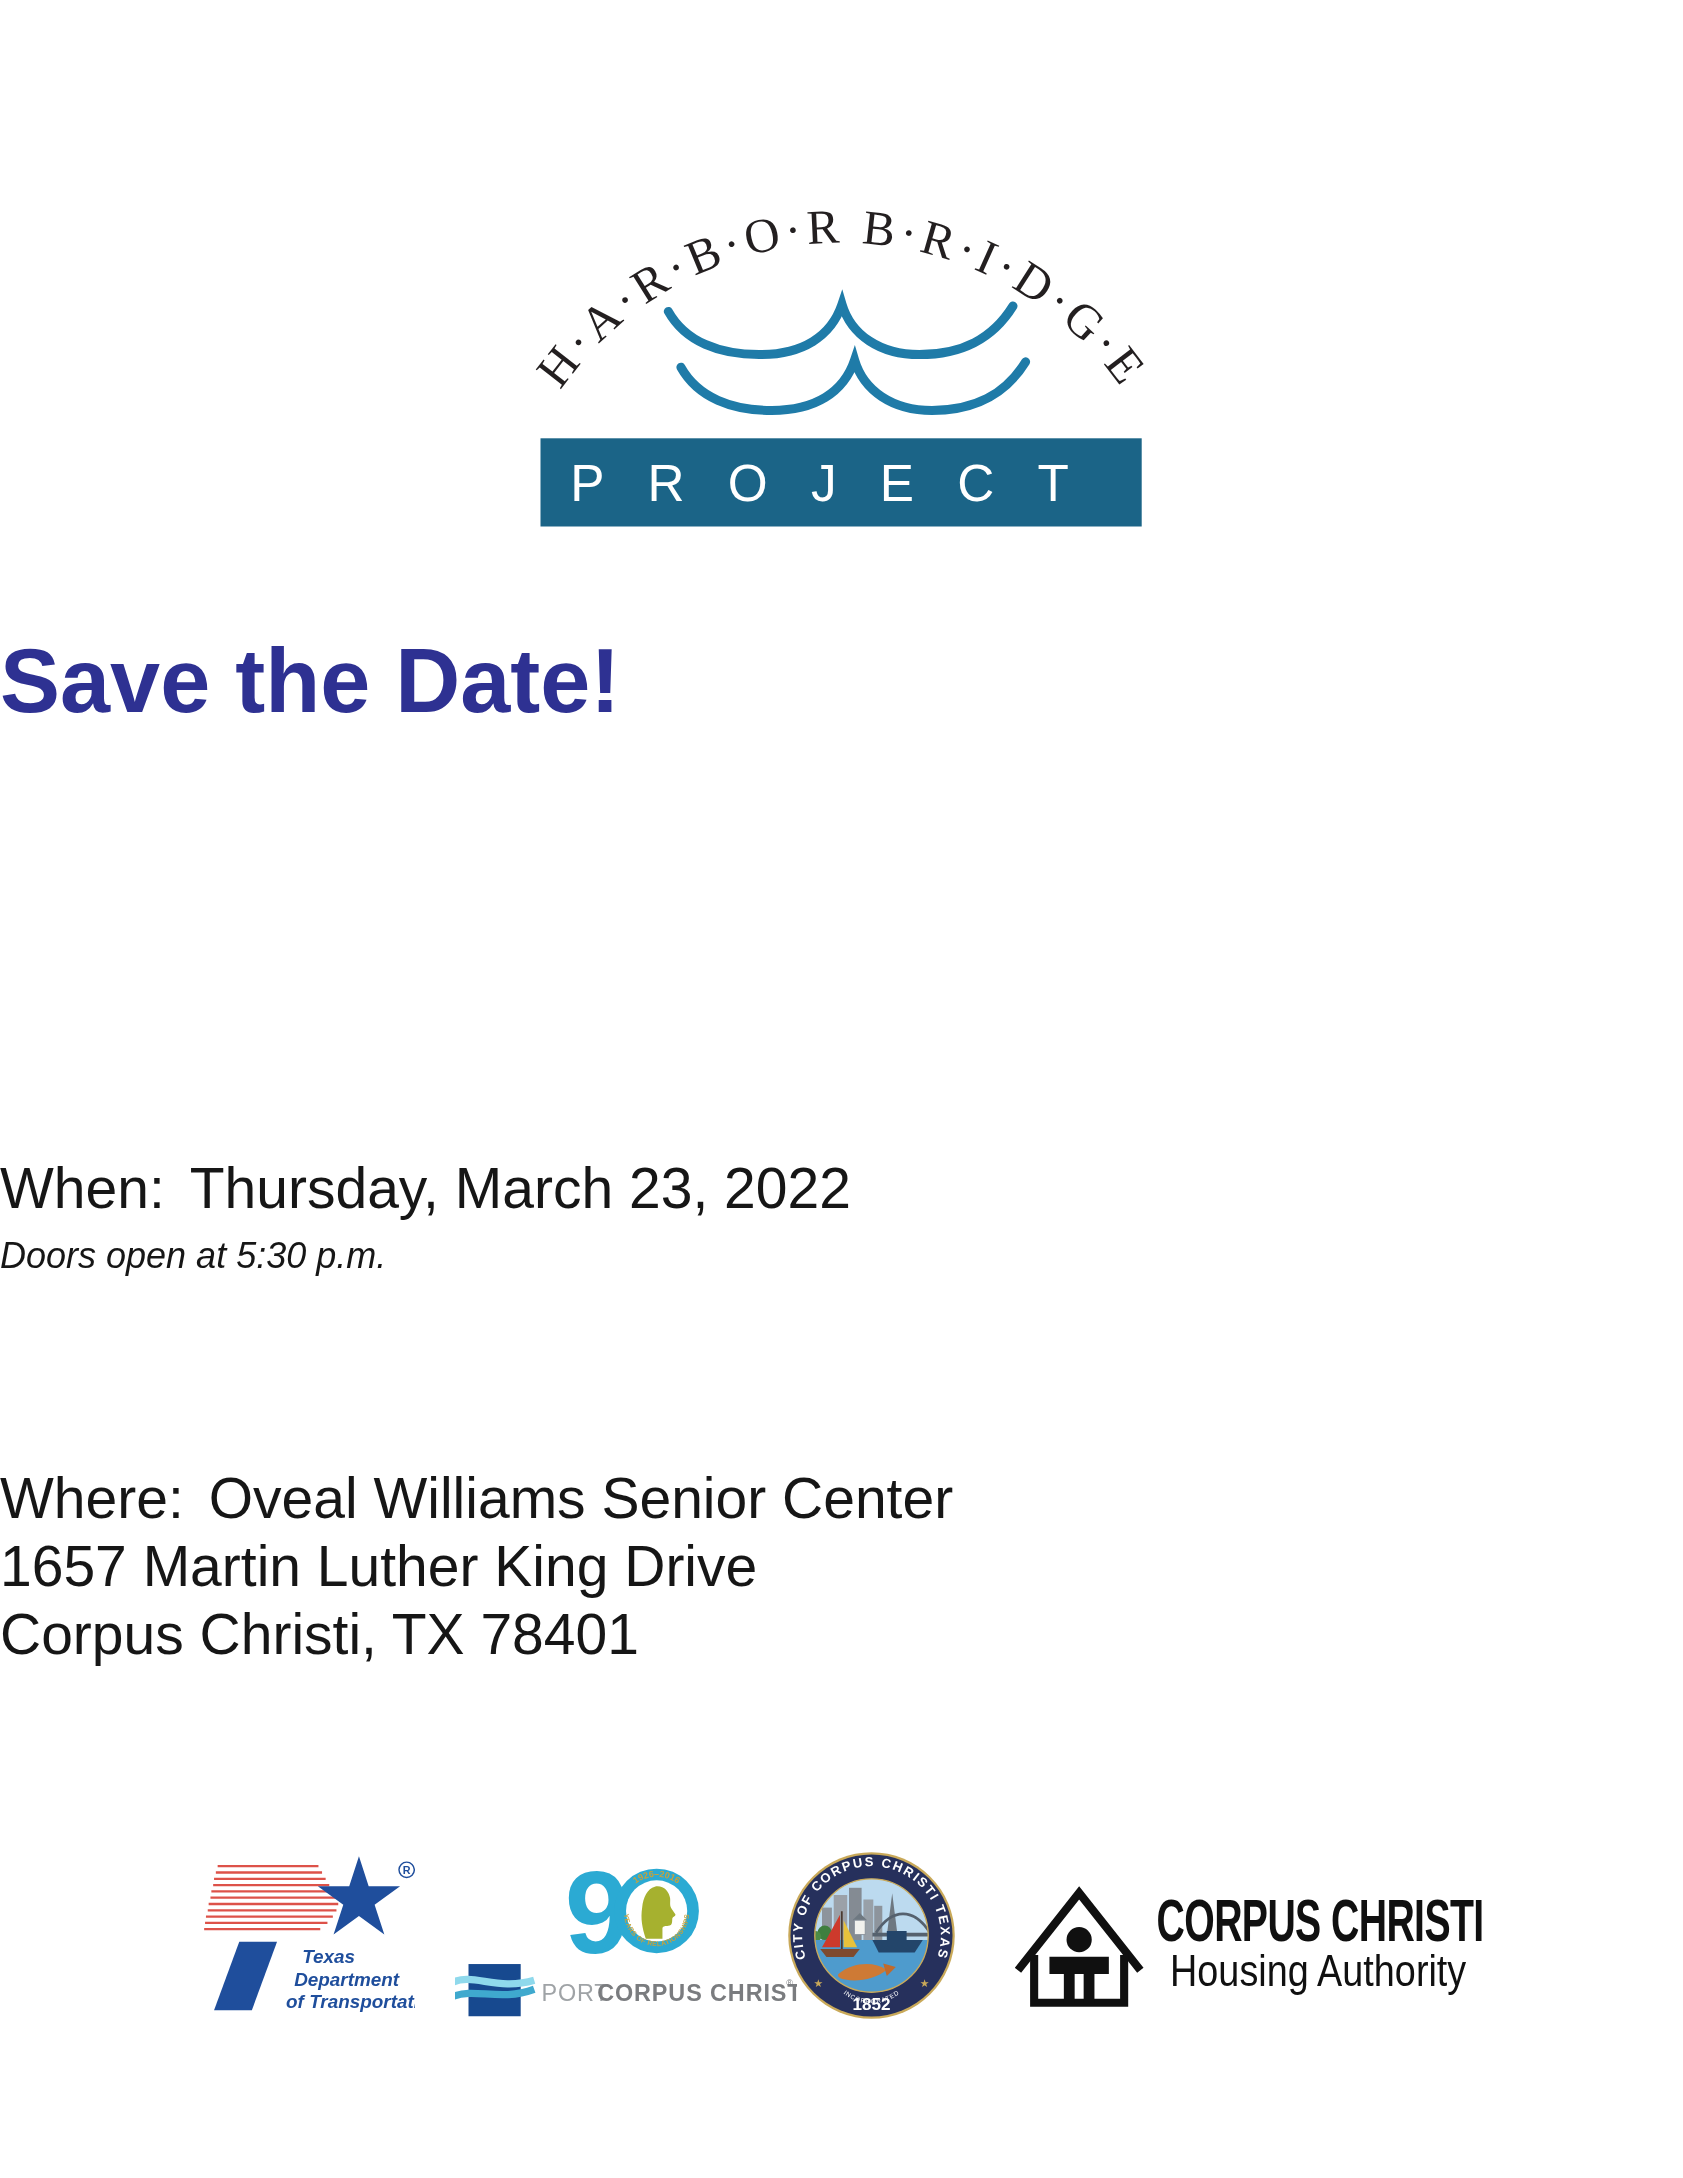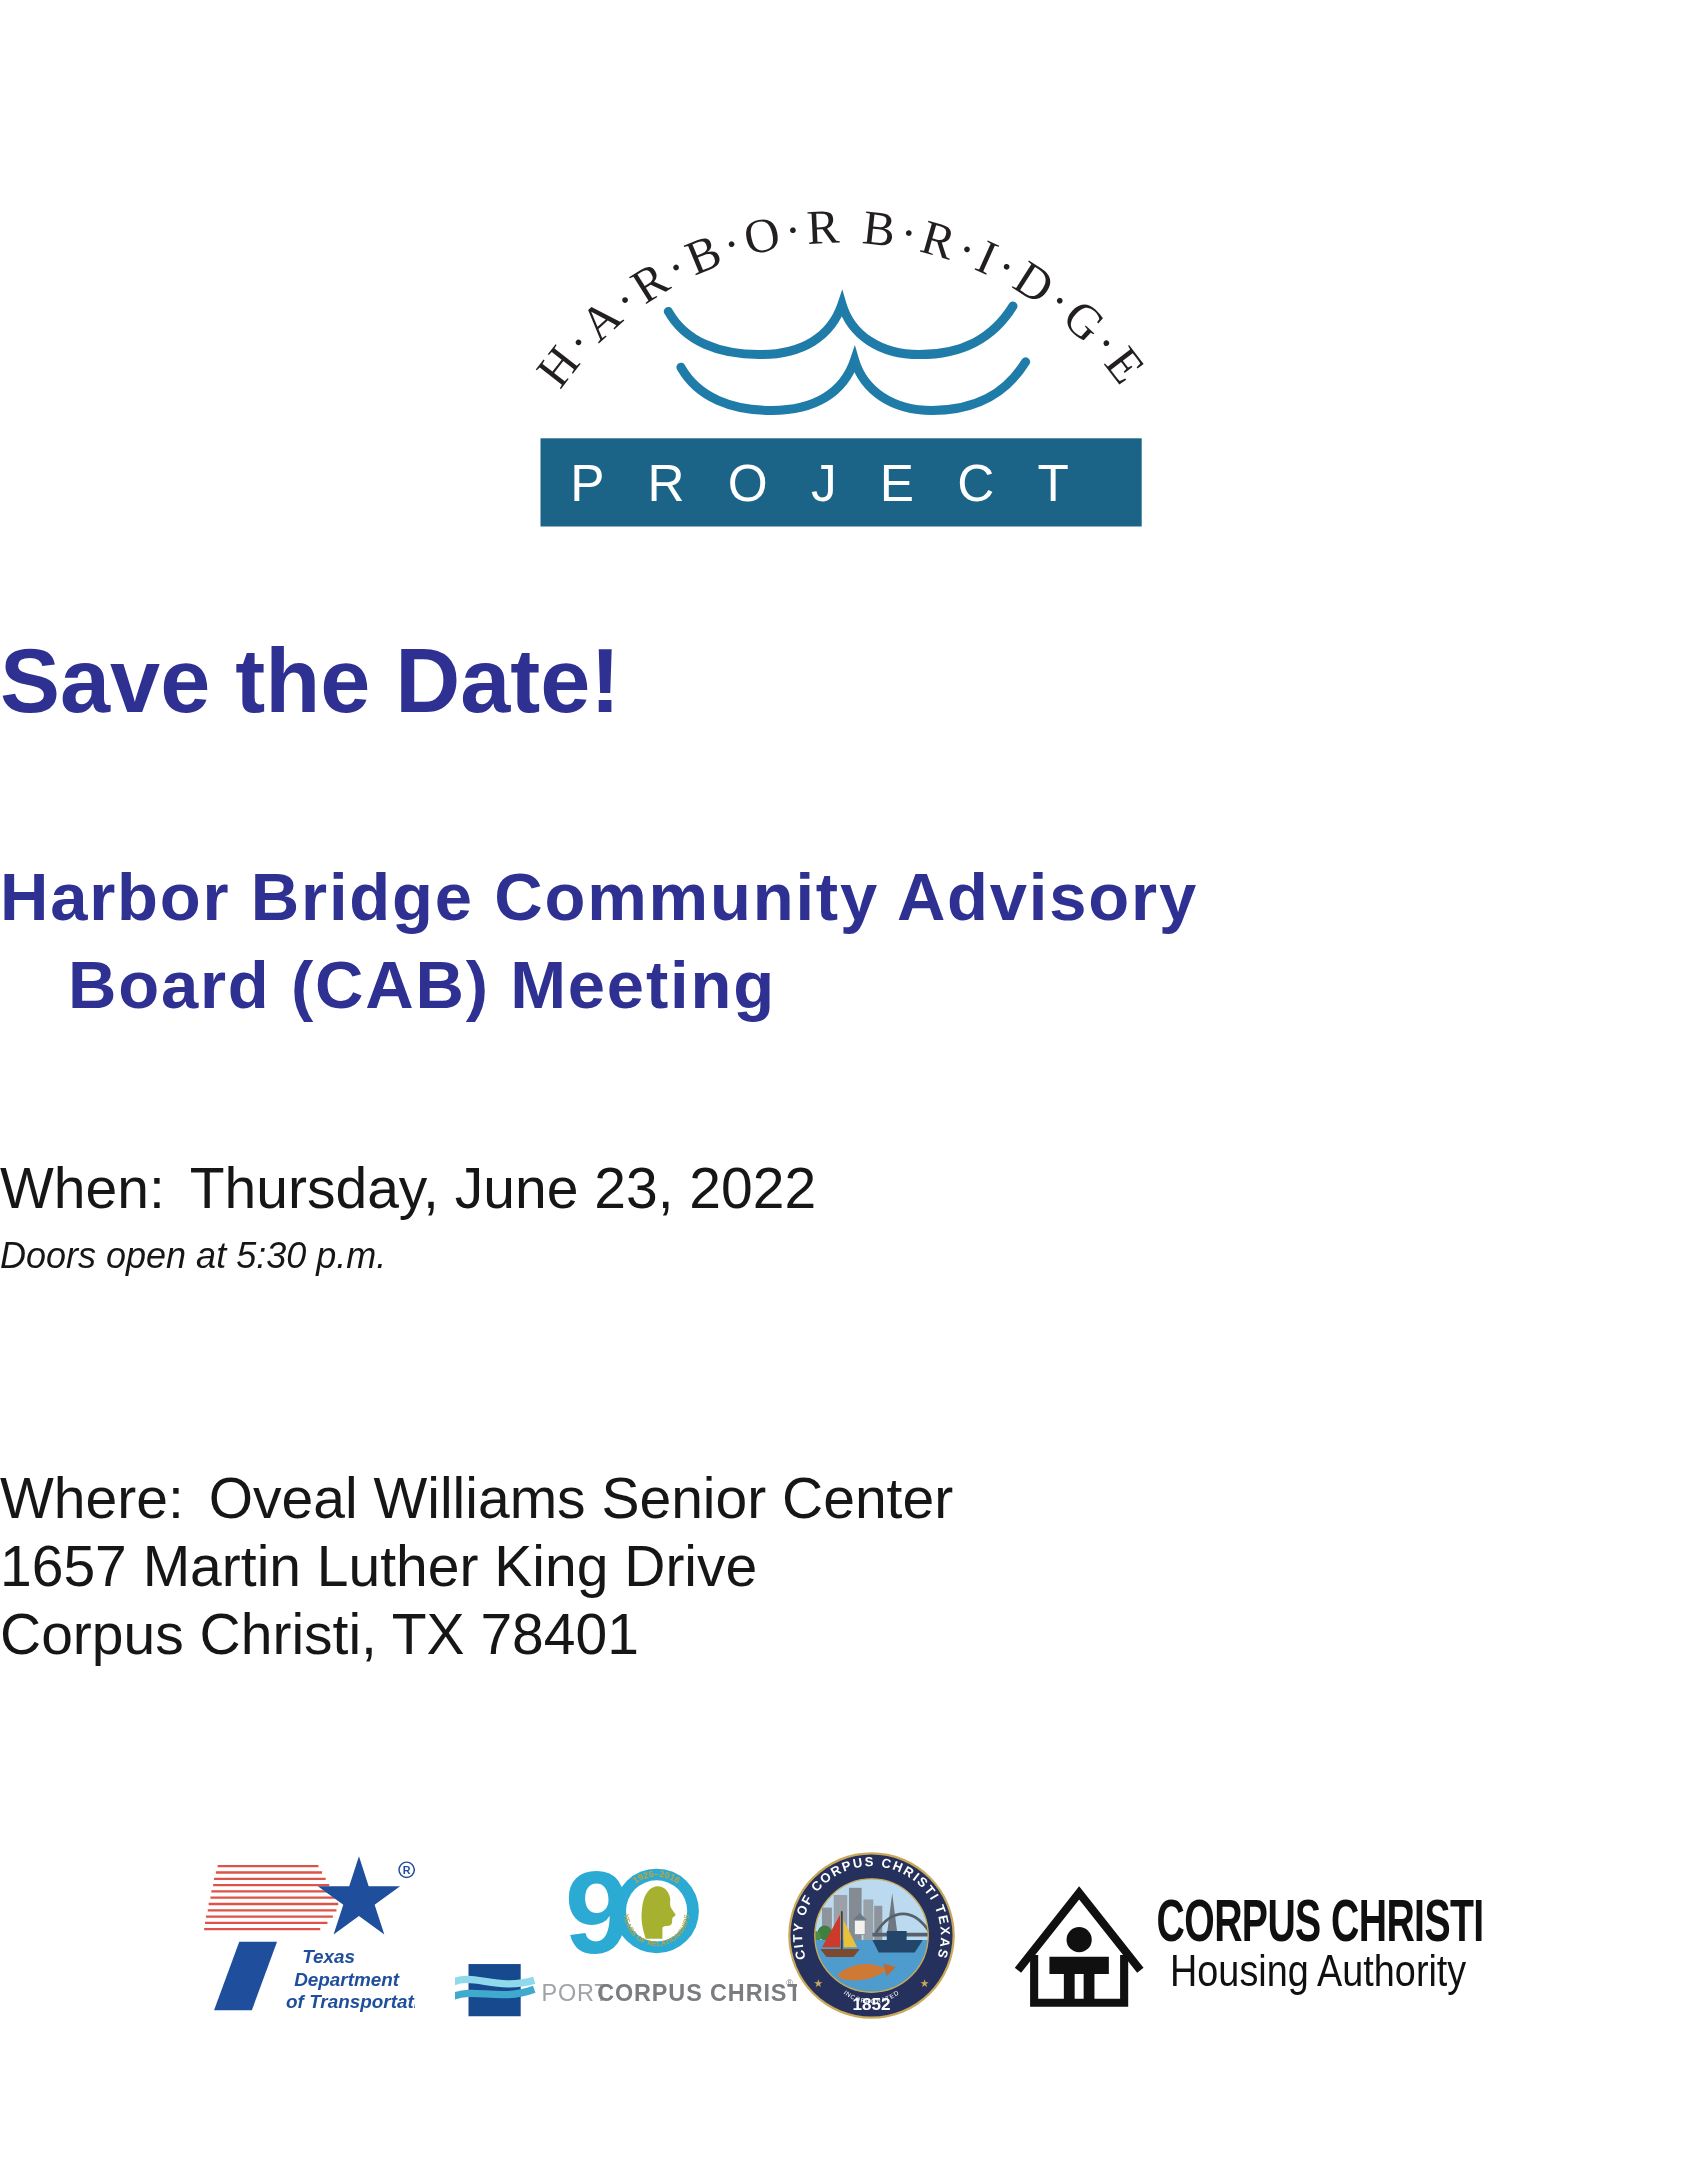--- a/index.html
+++ b/index.html
@@ -45,27 +45,23 @@
     <g stroke="#1F7BA8" stroke-width="10" fill="none" stroke-linecap="round">
       <use href="#hb-wave"></use>
       <use href="#hb-wave" transform="translate(14,62)"></use>
     </g>
     <rect x="15" y="277" width="668" height="98" fill="#1B6487"></rect>
     <text x="349" y="347" text-anchor="middle" font-size="57" fill="#ffffff" letter-spacing="48">PROJECT</text>
   </svg>
 
   <div class="abs title">Save the Date!</div>
 
-  <div class="abs heading">
-    <div class="line1">Harbor Bridge Community Advisory</div>
-    <div class="line2">Board (CAB) Meeting</div>
-  </div>
 
   <div class="abs when">
-    <div><span class="lbl">When</span><span>:</span><span class="gap"></span><span>Thursday, June 23, 2022</span></div>
+    <div><span class="lbl">When</span><span>:</span><span class="gap"></span><span>Thursday, March 23, 2022</span></div>
     <div class="note">Doors open at 5:30 p.m.</div>
   </div>
 
   <div class="abs where">
     <div><span class="lbl">Where:</span><span class="gap"></span><span>Oveal Williams Senior Center</span></div>
     <div>1657 Martin Luther King Drive</div>
     <div>Corpus Christi, TX 78401</div>
   </div>
 
   <svg class="logo-txdot" viewBox="0 0 235 190">

